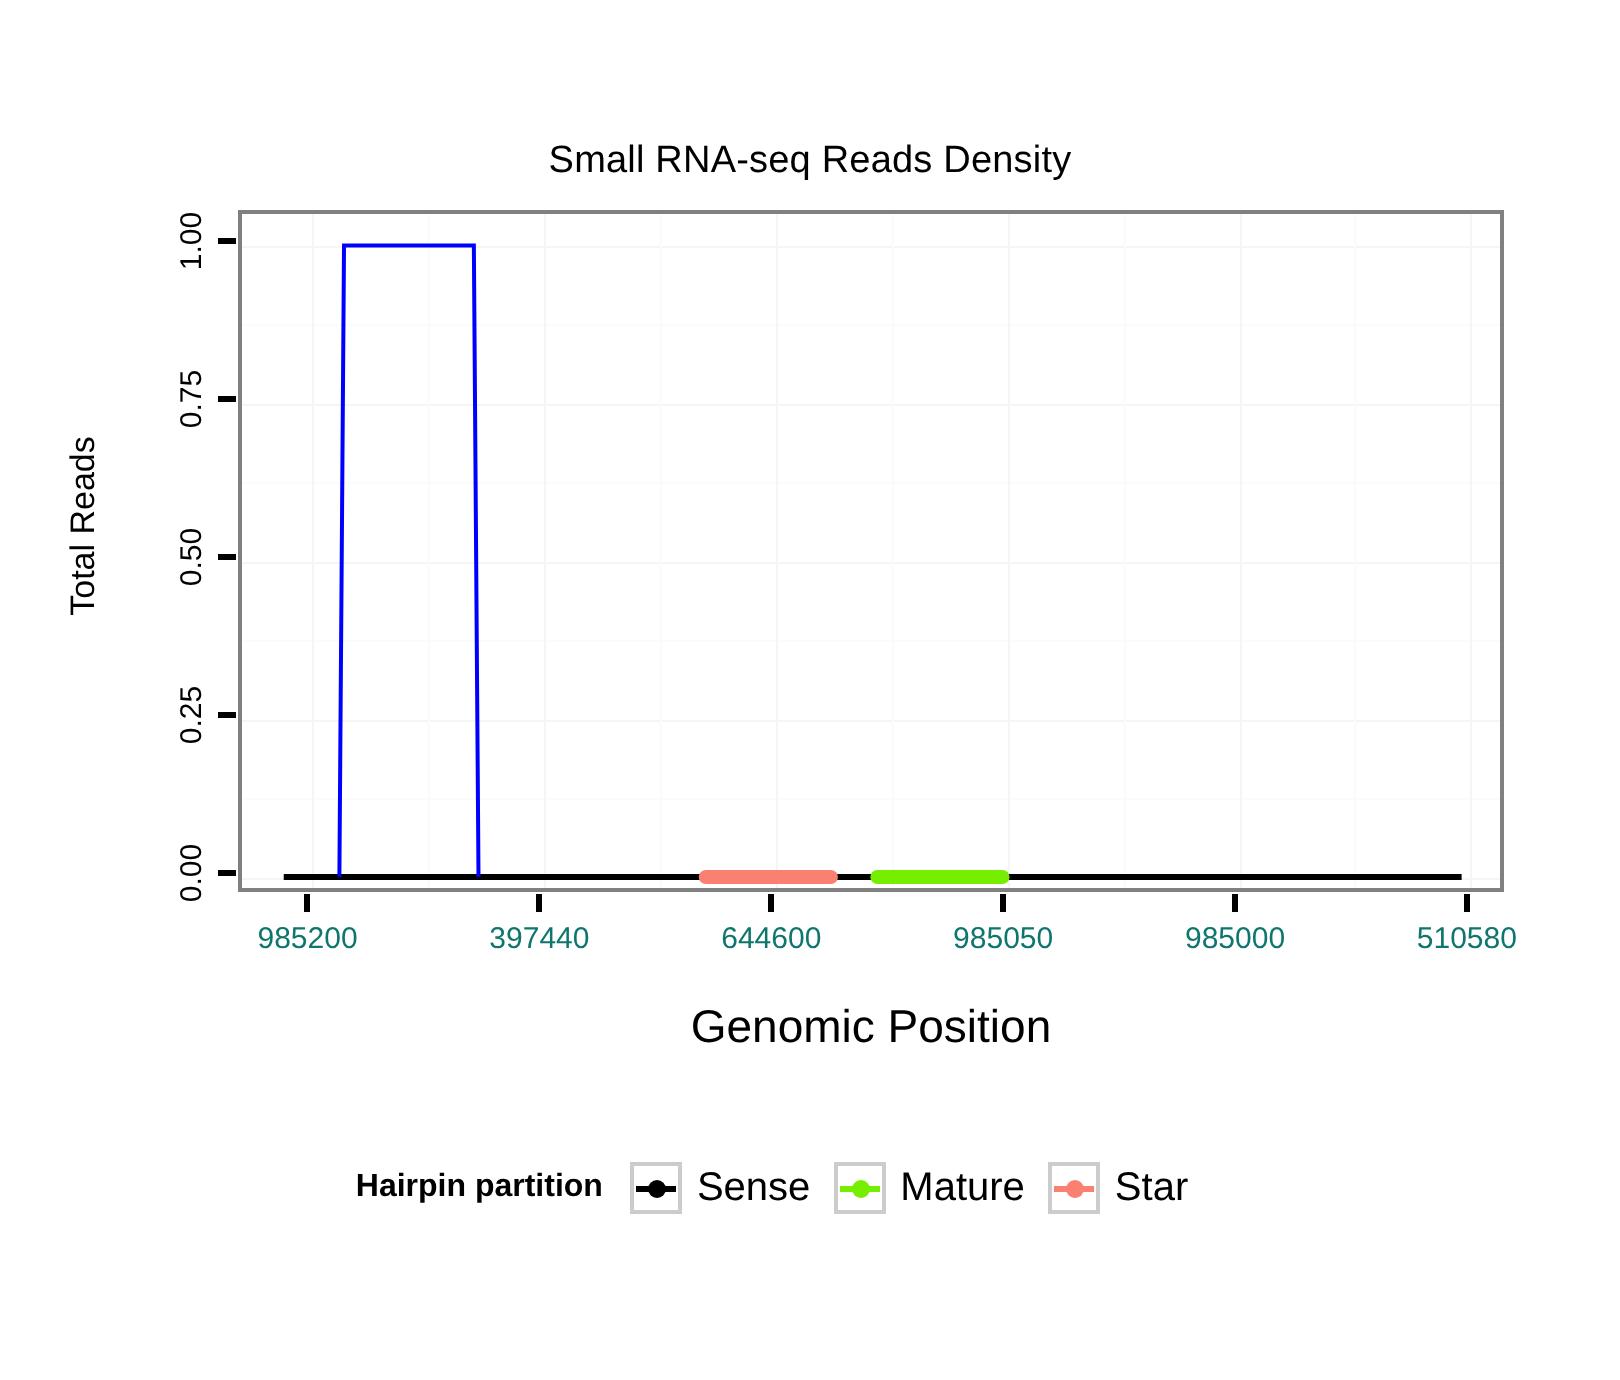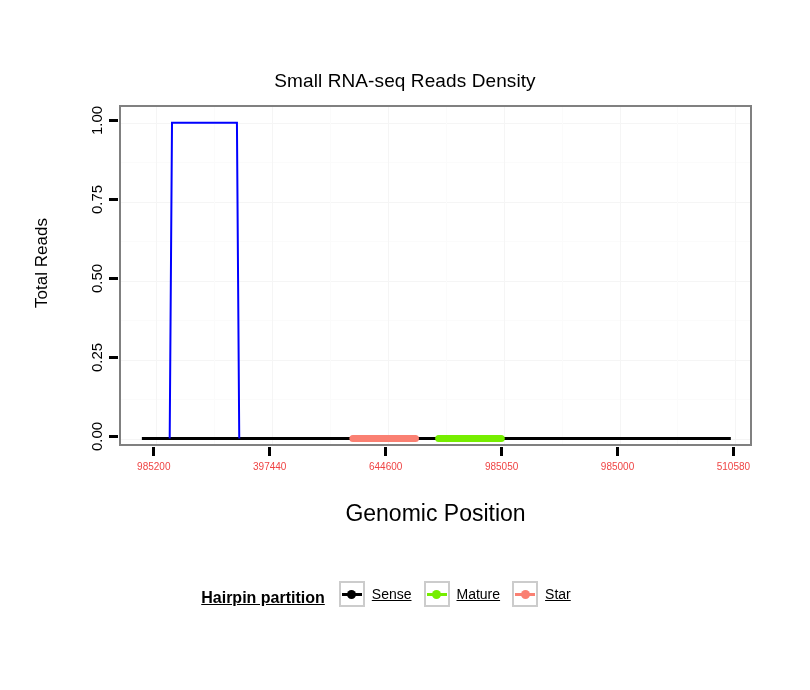--- a/index.html
+++ b/index.html
@@ -88,22 +88,22 @@
     position: absolute;
     font-size: 15px;
     color: #000000;
     transform: rotate(-90deg);
     transform-origin: 50% 50%;
     white-space: nowrap;
     text-align: center;
   }
   .tick-label-x {
     position: absolute;
-    font-size: 10px;
-    color: #ef4444;
+    font-size: 15px;
+    color: #0f766e;
     white-space: nowrap;
     text-align: center;
     width: 90px;
   }
 
   
   #y-axis-title {
     position: absolute;
     left: -38px;
     top: 253px;
@@ -124,22 +124,21 @@
   }
 
   
   #legend {
     position: absolute;
     left: 0;
     top: 581px;
     width: 784px;
     display: flex;
     justify-content: center;
-    align-items: flex-end;
-    text-decoration: underline;
+    align-items: center;
   }
   #legend-title {
     font-size: 16px;
     font-weight: bold;
     margin-right: 14px;
     white-space: nowrap;
   }
   .legend-item {
     display: flex;
     align-items: center;
@@ -167,21 +166,21 @@
     position: absolute;
     left: 50%;
     top: 50%;
     width: 9px;
     height: 9px;
     margin-left: -4.5px;
     margin-top: -4.5px;
     border-radius: 50%;
   }
   .legend-label {
-    font-size: 14px;
+    font-size: 20px;
     white-space: nowrap;
   }
 </style>
 </head>
 <body>
 
 <div id="chart-title">Small RNA-seq Reads Density</div>
 
 <div id="plot-panel">
   <div id="gridlines">

